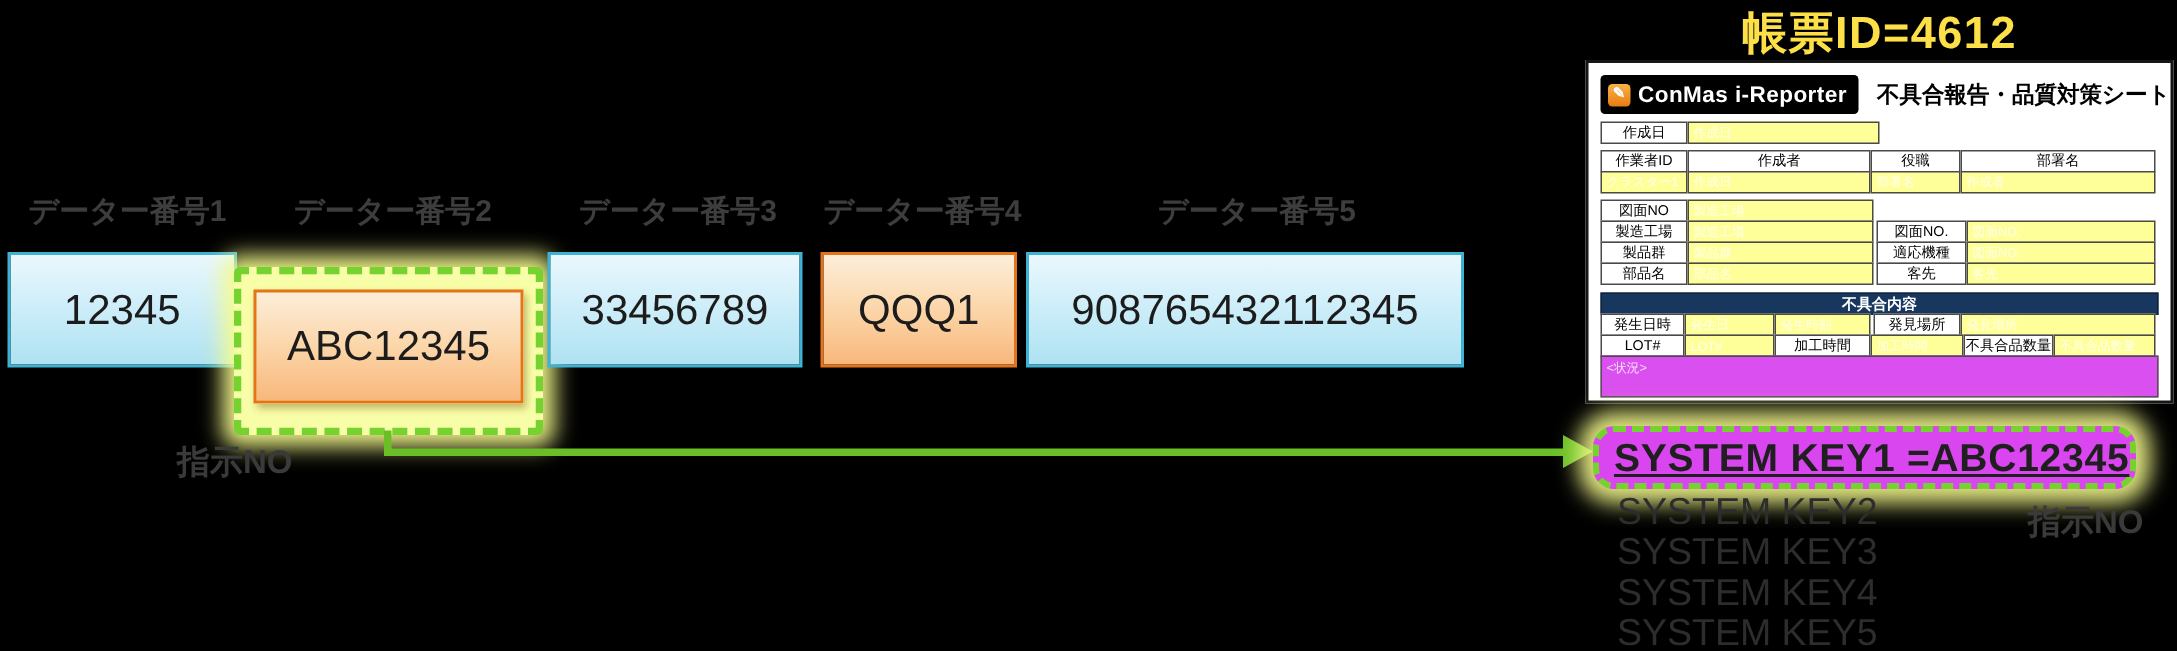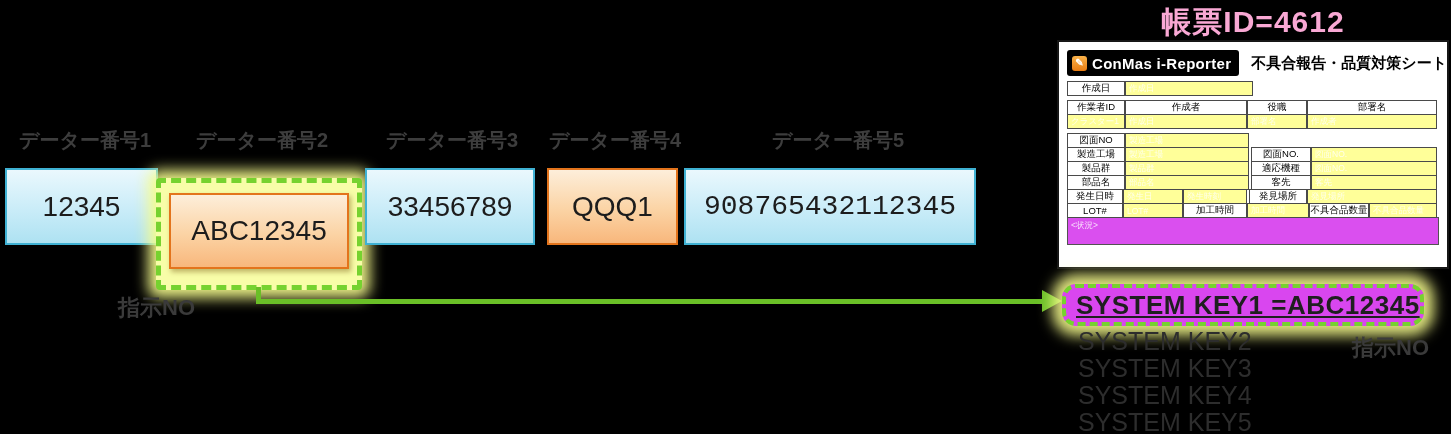--- a/index.html
+++ b/index.html
@@ -23,21 +23,21 @@
     background:linear-gradient(to bottom,#eaf8fd 0%,#c9ecf8 55%,#aee2f2 100%);
     border:2px solid #3fb1d3;
   }
   .vbox.orange {
     background:linear-gradient(to bottom,#fdeeda 0%,#fbd3a4 55%,#f8b77c 100%);
     border:2px solid #e3741c;
   }
   .b1{left:5px; width:153px;}
   .b3{left:365px; width:170px;}
   .b4{left:547px; width:131px;}
-  .b5{left:684px; width:292px;font-family:Liberation Mono, monospace;}
+  .b5{left:684px; width:292px;}
   
   .hl-wrap {
     position:absolute; left:156px; top:178px; width:206px; height:112px;
     border:5px dashed #76d22f; border-radius:4px; background:#f8fda8;
     box-shadow:0 0 14px 8px rgba(246,252,140,.95);
   }
   .b2 {
     position:absolute; left:8px; top:10px; width:180px; height:76px;
     box-shadow:2px 3px 5px rgba(120,90,20,.45);
   }
@@ -51,21 +51,21 @@
   .arrow-v{position:absolute; left:256px; top:287px; width:5px; height:16px; background:#6abf27;}
   .arrow-h{position:absolute; left:256px; top:299px; width:790px; height:5px; background:#6abf27;}
   .arrow-head{
     position:absolute; left:1042px; top:290px; width:0; height:0;
     border-top:11px solid transparent; border-bottom:11px solid transparent;
     border-left:20px solid #6abf27;
   }
   
   .form-title{
     position:absolute; left:1057px; top:2px; width:392px; text-align:center;
-    font-size:30px; font-weight:bold; color:#f9a8d4; letter-spacing:1px;
+    font-size:30px; font-weight:bold; color:#fde047; letter-spacing:1px;
   }
   
   .form{
     position:absolute; left:1057px; top:40px; width:392px; height:229px;
     background:#fff; border:2px solid #161616; padding:6px 8px 5px 8px;
     font-family:"Liberation Sans", sans-serif;
   }
   .form-head{display:flex; align-items:center; height:30px;}
   .logo{
     background:#000; color:#fff; border-radius:3px; height:26px;
@@ -216,20 +216,21 @@
       <div class="cell yellow w124">
           <span class="faint">部品名</span>
         </div>
       <div class="cell nob gap2"></div>
       <div class="cell label w60">客先</div>
       <div class="cell yellow w126">
           <span class="faint">客先</span>
         </div>
     </div>
 
+    <div class="banner">不具合内容</div>
 
     <div class="frow">
       <div class="cell label w56">発生日時</div>
       <div class="cell yellow w60">
           <span class="faint">発生日</span>
         </div>
       <div class="cell yellow w64">
           <span class="faint">発生時刻</span>
         </div>
       <div class="cell nob gap2"></div>

